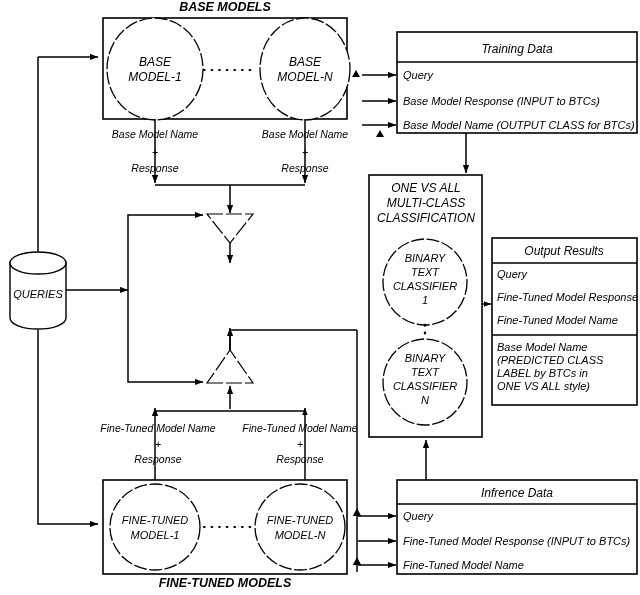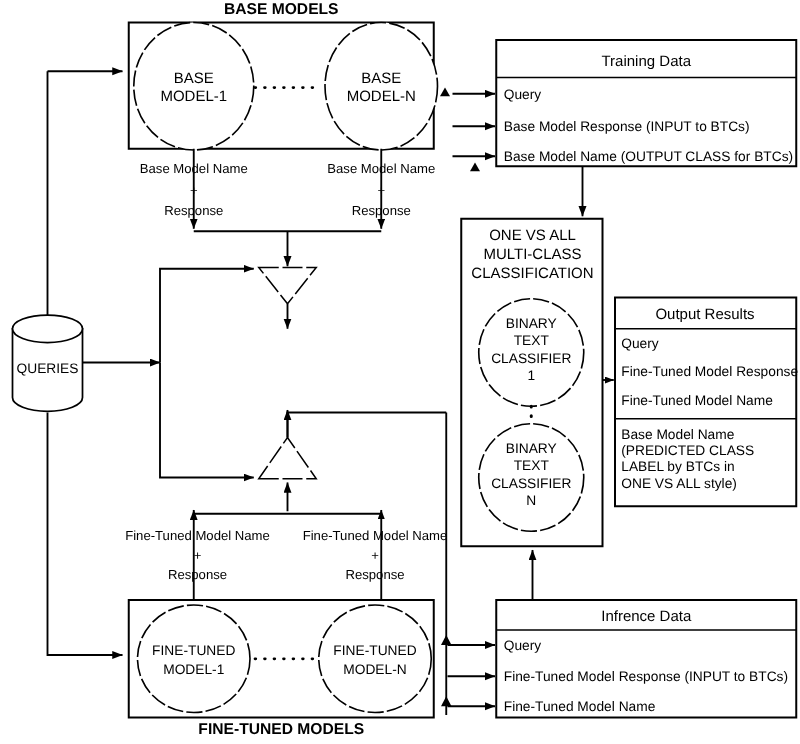--- a/index.html
+++ b/index.html
@@ -12,20 +12,21 @@
     font-family: "Liberation Sans", sans-serif;
     width: 640px;
     height: 595px;
     overflow: hidden;
   }
   #diagram-root {
     position: relative;
     width: 640px;
     height: 595px;
     background: #ffffff;
+    font-style: italic;
   }
   svg#diagram-svg {
     display: block;
     width: 640px;
     height: 595px;
   }
   .box-stroke {
     fill: none;
     stroke: #000000;
     stroke-width: 1.6;

